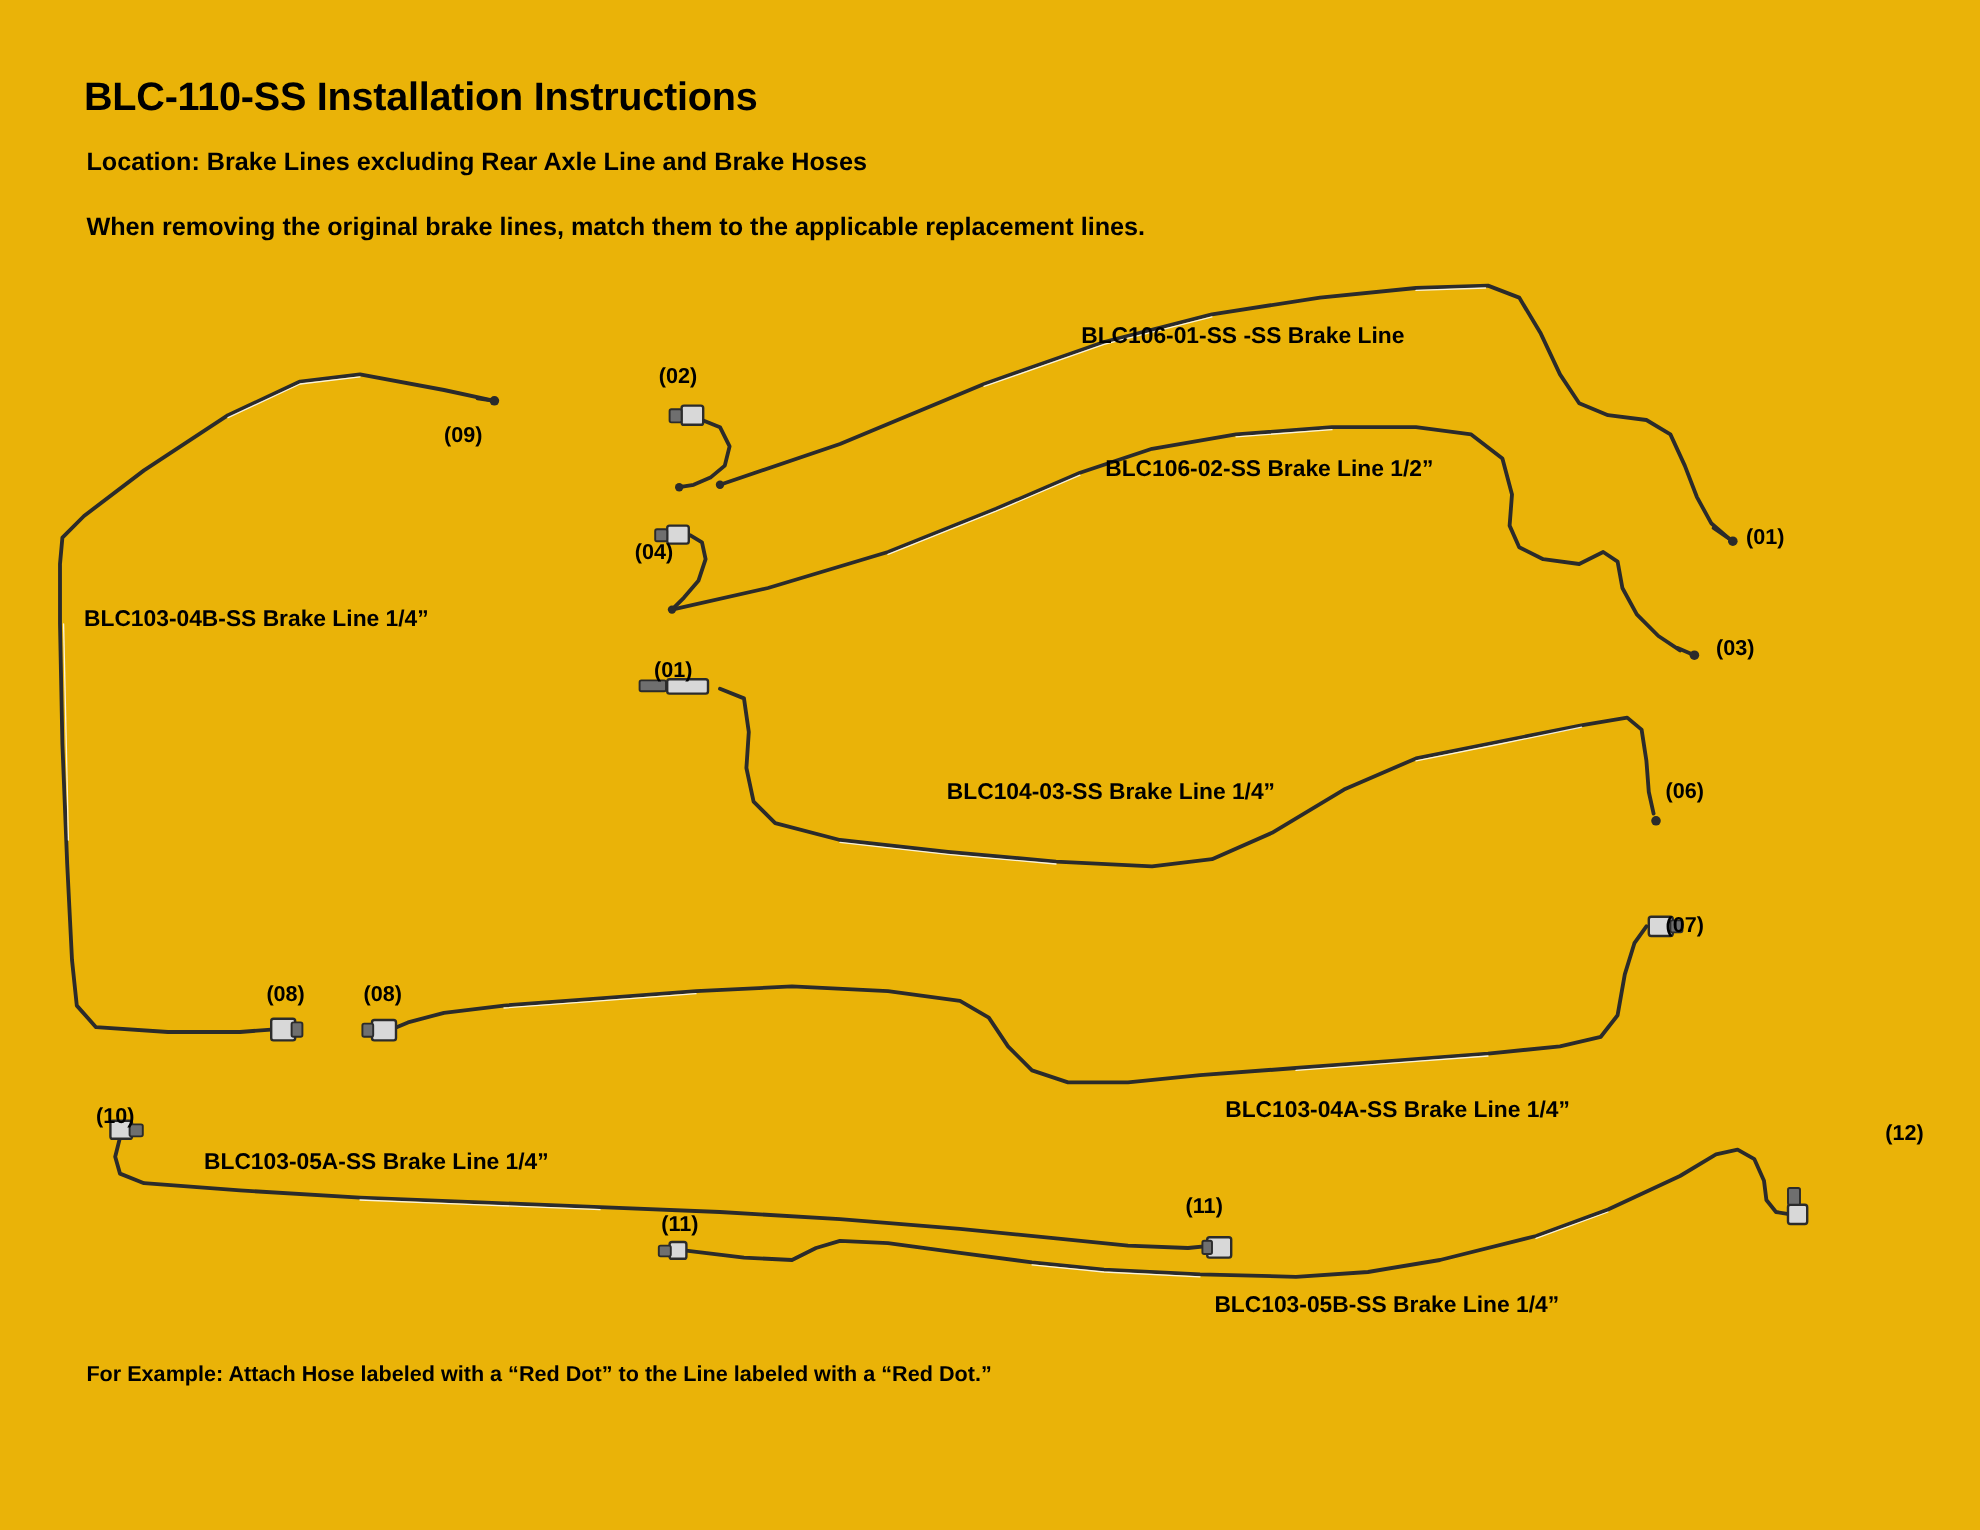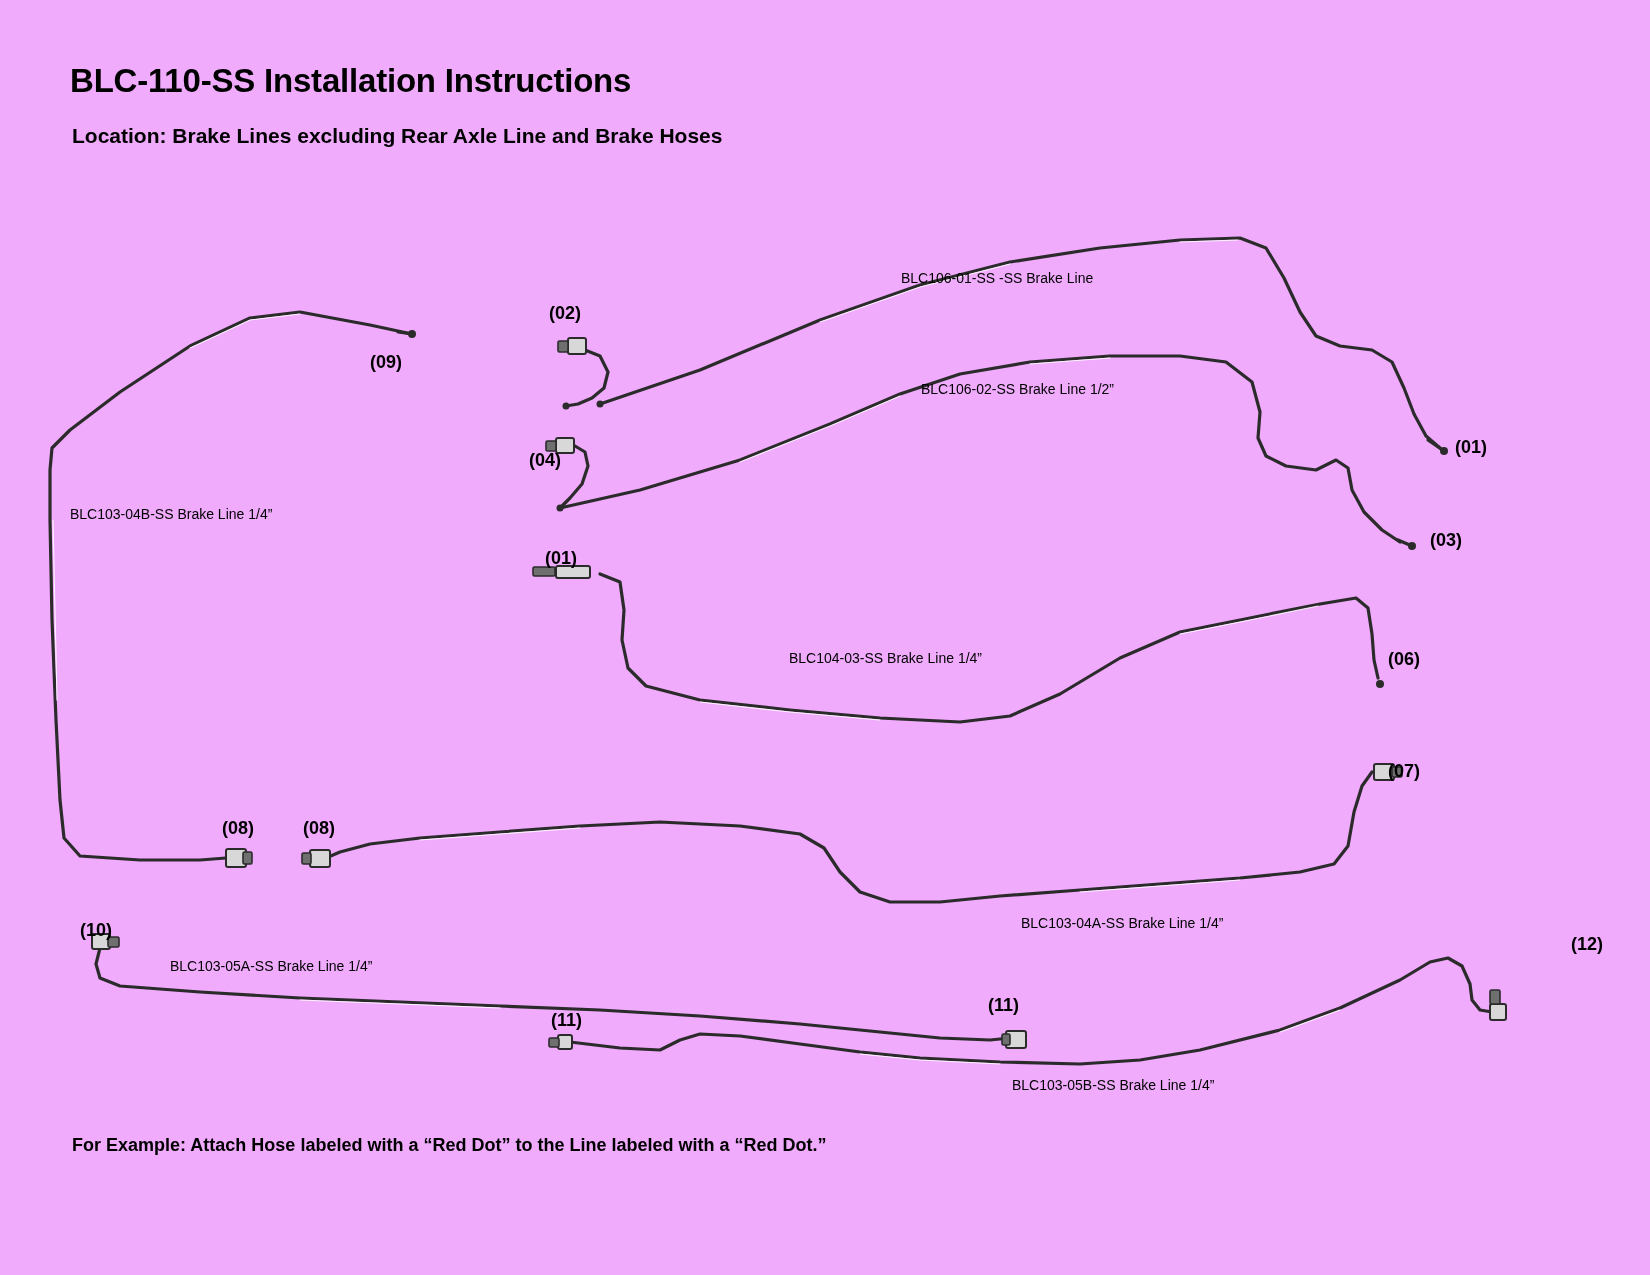--- a/index.html
+++ b/index.html
@@ -4,21 +4,21 @@
 <style>
   html, body {
     margin: 0;
     padding: 0;
     background: #ffffff;
   }
   #page {
     position: relative;
     width: 1650px;
     height: 1275px;
-    background: #f0abfc;
+    background: #eab308;
     font-family: "Liberation Sans", sans-serif;
     color: #000000;
     overflow: hidden;
   }
   .title {
     position: absolute;
     left: 70px;
     top: 62px;
     font-size: 33px;
     font-weight: bold;
@@ -47,22 +47,22 @@
   }
   .footnote2 {
     position: absolute;
     left: 72px;
     top: 1135px;
     font-size: 18px;
     font-weight: bold;
   }
   .part-label {
     position: absolute;
-    font-size: 14px;
-    font-weight: normal;
+    font-size: 19px;
+    font-weight: bold;
     white-space: nowrap;
   }
   .callout {
     position: absolute;
     font-size: 18px;
     font-weight: bold;
     white-space: nowrap;
   }
   svg.diagram {
     position: absolute;
@@ -101,20 +101,21 @@
     fill: #2b2b2b;
   }
 </style>
 </head>
 <body>
 
 <div id="page">
 
   <div class="title">BLC-110-SS Installation Instructions</div>
   <div class="subtitle">Location: Brake Lines excluding Rear Axle Line and Brake Hoses</div>
+  <div class="instruction">When removing the original brake lines, match them to the applicable replacement lines.</div>
 
   <svg class="diagram" viewBox="0 0 1650 1275">
 
     <g>
       <path class="tube" d="M412,334 L370,325 L300,312 L250,318 L190,346 L120,392 L70,430 L52,448 L50,470 L50,520 L52,620 L56,720 L60,800 L64,838 L80,856 L140,860 L200,860 L226,858"></path>
       <path class="tube-hi" d="M300,314 L250,320 L190,348"></path>
       <path class="tube-hi" d="M53,520 L57,700"></path>
       <rect class="fitting" x="226" y="849" width="20" height="18" rx="2"></rect>
       <rect class="fitting-dark" x="243" y="852" width="9" height="12" rx="1.5"></rect>
       <circle class="tip" cx="412" cy="334" r="4"></circle>

